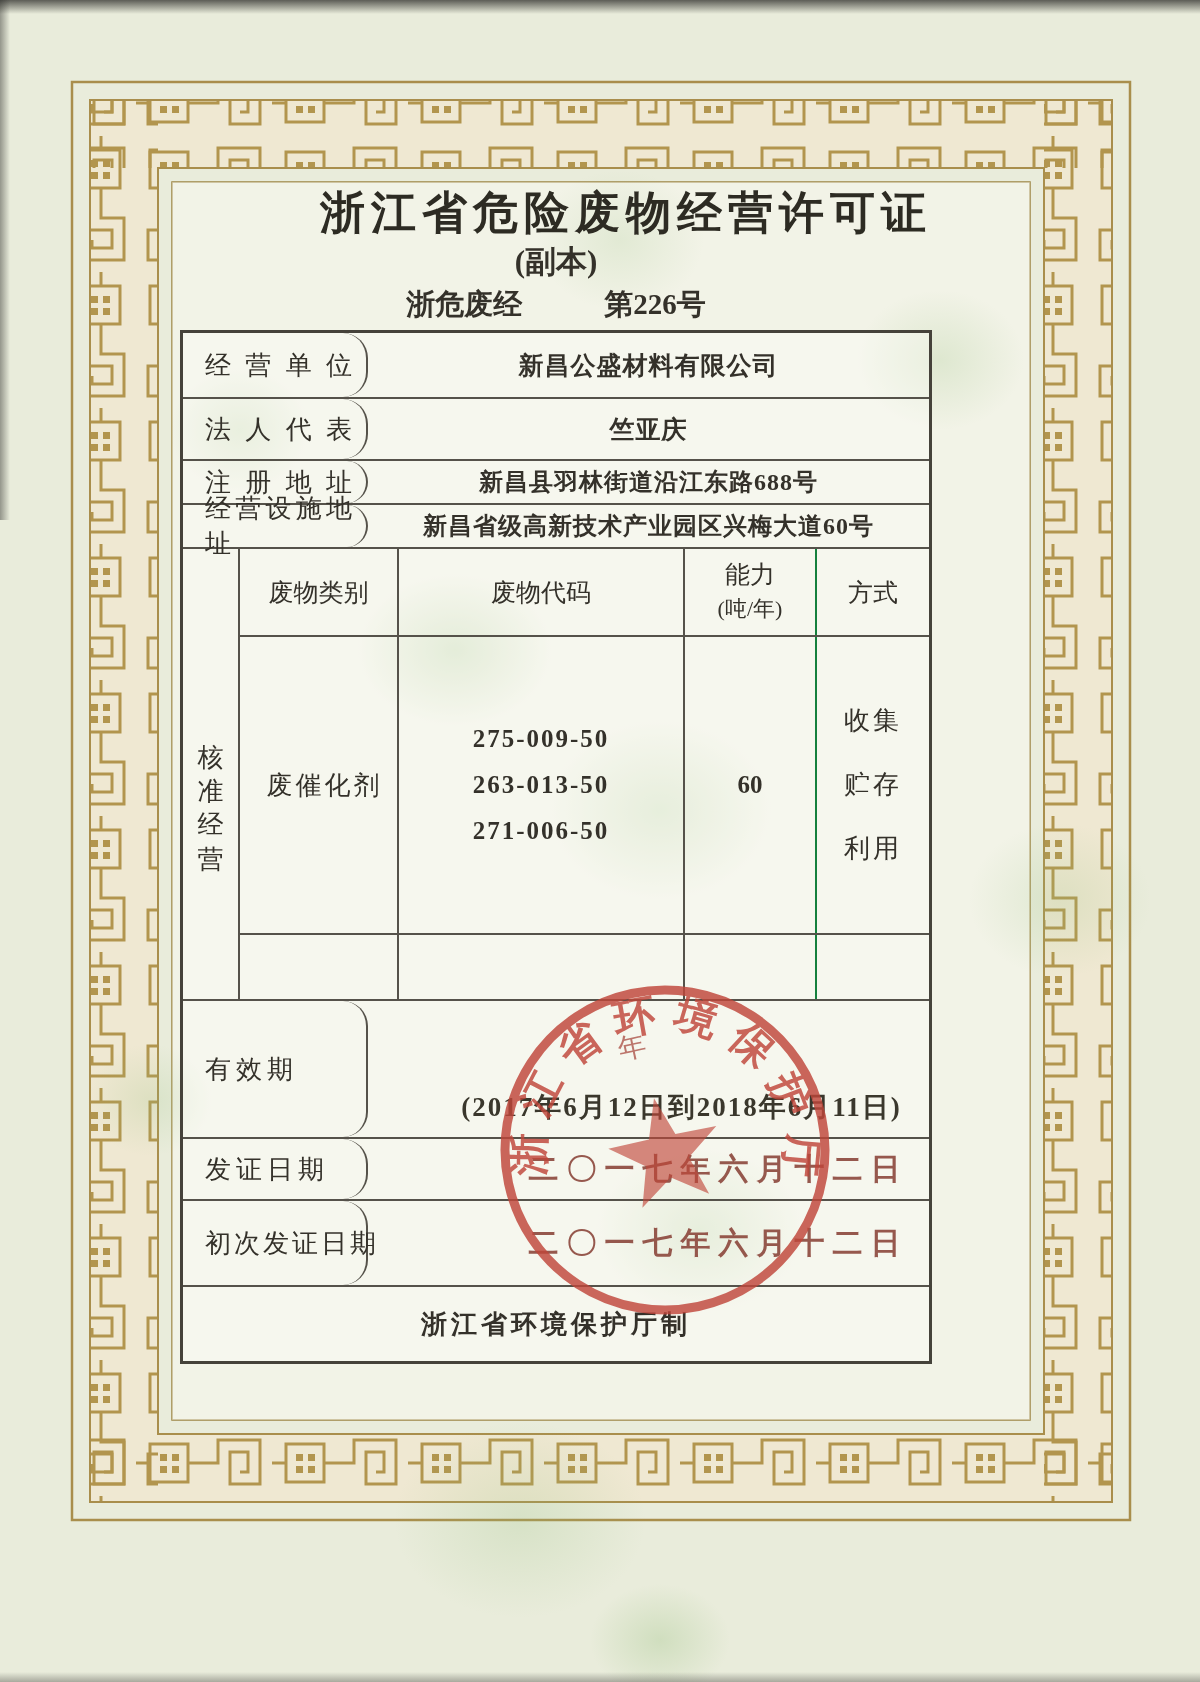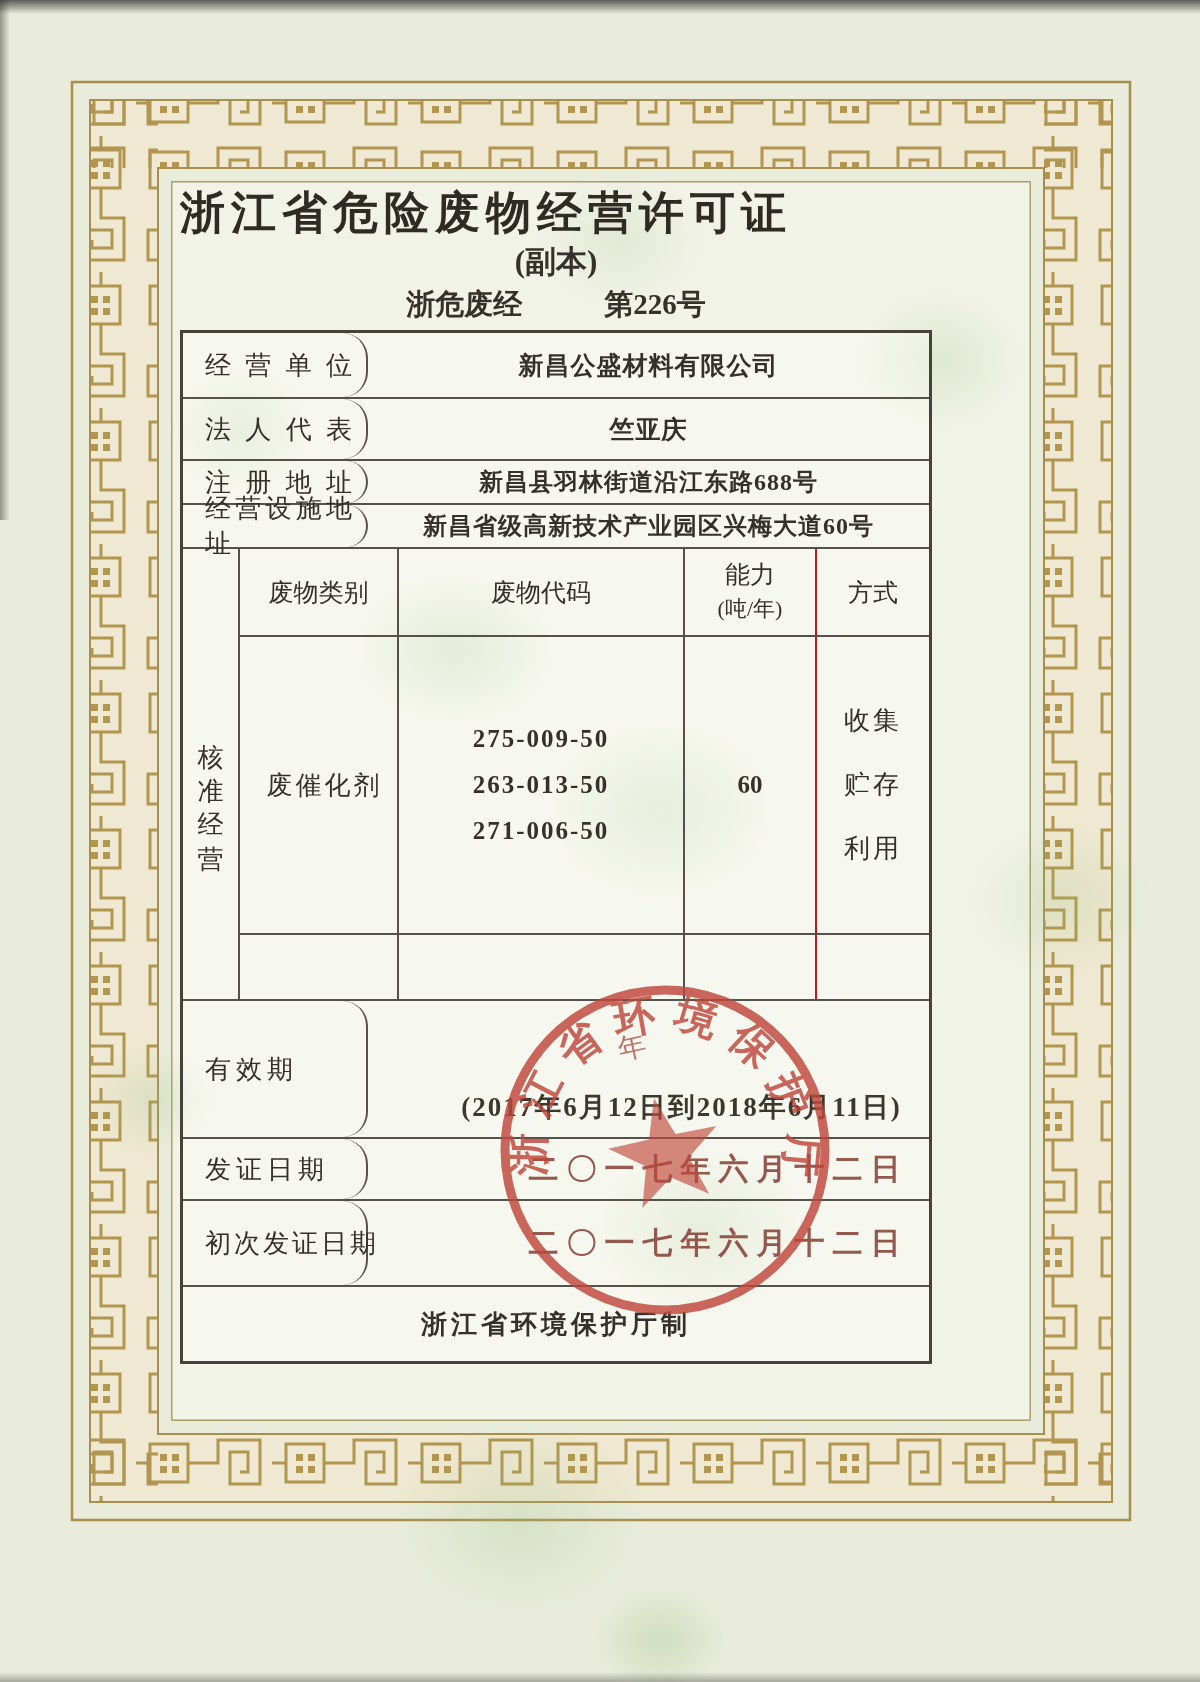--- a/index.html
+++ b/index.html
@@ -28,21 +28,21 @@
       radial-gradient(130px 110px at 1060px 900px, rgba(150,190,125,.20), transparent 70%),
       radial-gradient(120px 100px at 620px 240px, rgba(150,190,125,.18), transparent 70%),
       radial-gradient(100px 80px  at 660px 1640px, rgba(150,190,125,.30), transparent 70%),
       radial-gradient(90px 80px   at 150px 1100px, rgba(150,190,125,.20), transparent 70%);
   }
   .content-bg{position:absolute;left:172px;top:182px;width:858px;height:1238px;
     background:rgba(255,255,250,.40);}
   .border-svg{position:absolute;left:0;top:0;}
   
   .content{position:absolute;left:180px;top:184px;width:752px;}
-  .title{margin:0;text-align:left;font-size:45px;font-weight:700;
+  .title{margin:0;text-align:right;font-size:45px;font-weight:700;
     letter-spacing:6px;line-height:58px;color:#2d2b23;}
   .subtitle{text-align:center;font-size:31px;font-weight:700;line-height:40px;}
   .serial{text-align:center;font-size:29px;font-weight:700;line-height:44px;}
   .serial .gap{display:inline-block;width:82px;}
   
   .cert-table{margin-top:4px;border:3px solid #45423a;width:752px;box-sizing:border-box;
     background:rgba(255,255,252,.35);}
   .row{display:flex;box-sizing:border-box;}
   .row + .row{border-top:2px solid #55524a;}
   .cell-label{width:185px;box-sizing:border-box;border-right:2px solid #55524a;
@@ -59,21 +59,21 @@
   .side-cell{width:57px;box-sizing:border-box;border-right:2px solid #55524a;
     display:flex;align-items:center;justify-content:center;}
   .side-cell span{writing-mode:vertical-rl;text-orientation:upright;
     font-size:26px;letter-spacing:34px;padding-top:34px;}
   .amain{flex:1;display:flex;flex-direction:column;}
   .arow{display:flex;box-sizing:border-box;}
   .arow + .arow{border-top:2px solid #55524a;}
   .arow-h{height:86px}.arow-b{height:298px}.arow-e{height:66px}
   .c-cat{width:159px;border-right:2px solid #55524a;}
   .c-code{width:286px;border-right:2px solid #55524a;}
-  .c-cap{width:132px;border-right:2px solid #b91c1c;}
+  .c-cap{width:132px;border-right:2px solid #15803d;}
   .c-mth{flex:1;}
   .acell{box-sizing:border-box;display:flex;flex-direction:column;
     align-items:center;justify-content:center;font-size:25px;}
   .cap-h div{line-height:34px;}
   .codes div{font-size:25px;font-weight:600;letter-spacing:2px;line-height:46px;
     text-align:left;}
   .methods div{font-size:26px;letter-spacing:3px;line-height:64px;}
   .cat-val{letter-spacing:3px;font-size:26px;padding-left:12px;}
   .cap-val{font-weight:600;}
   

